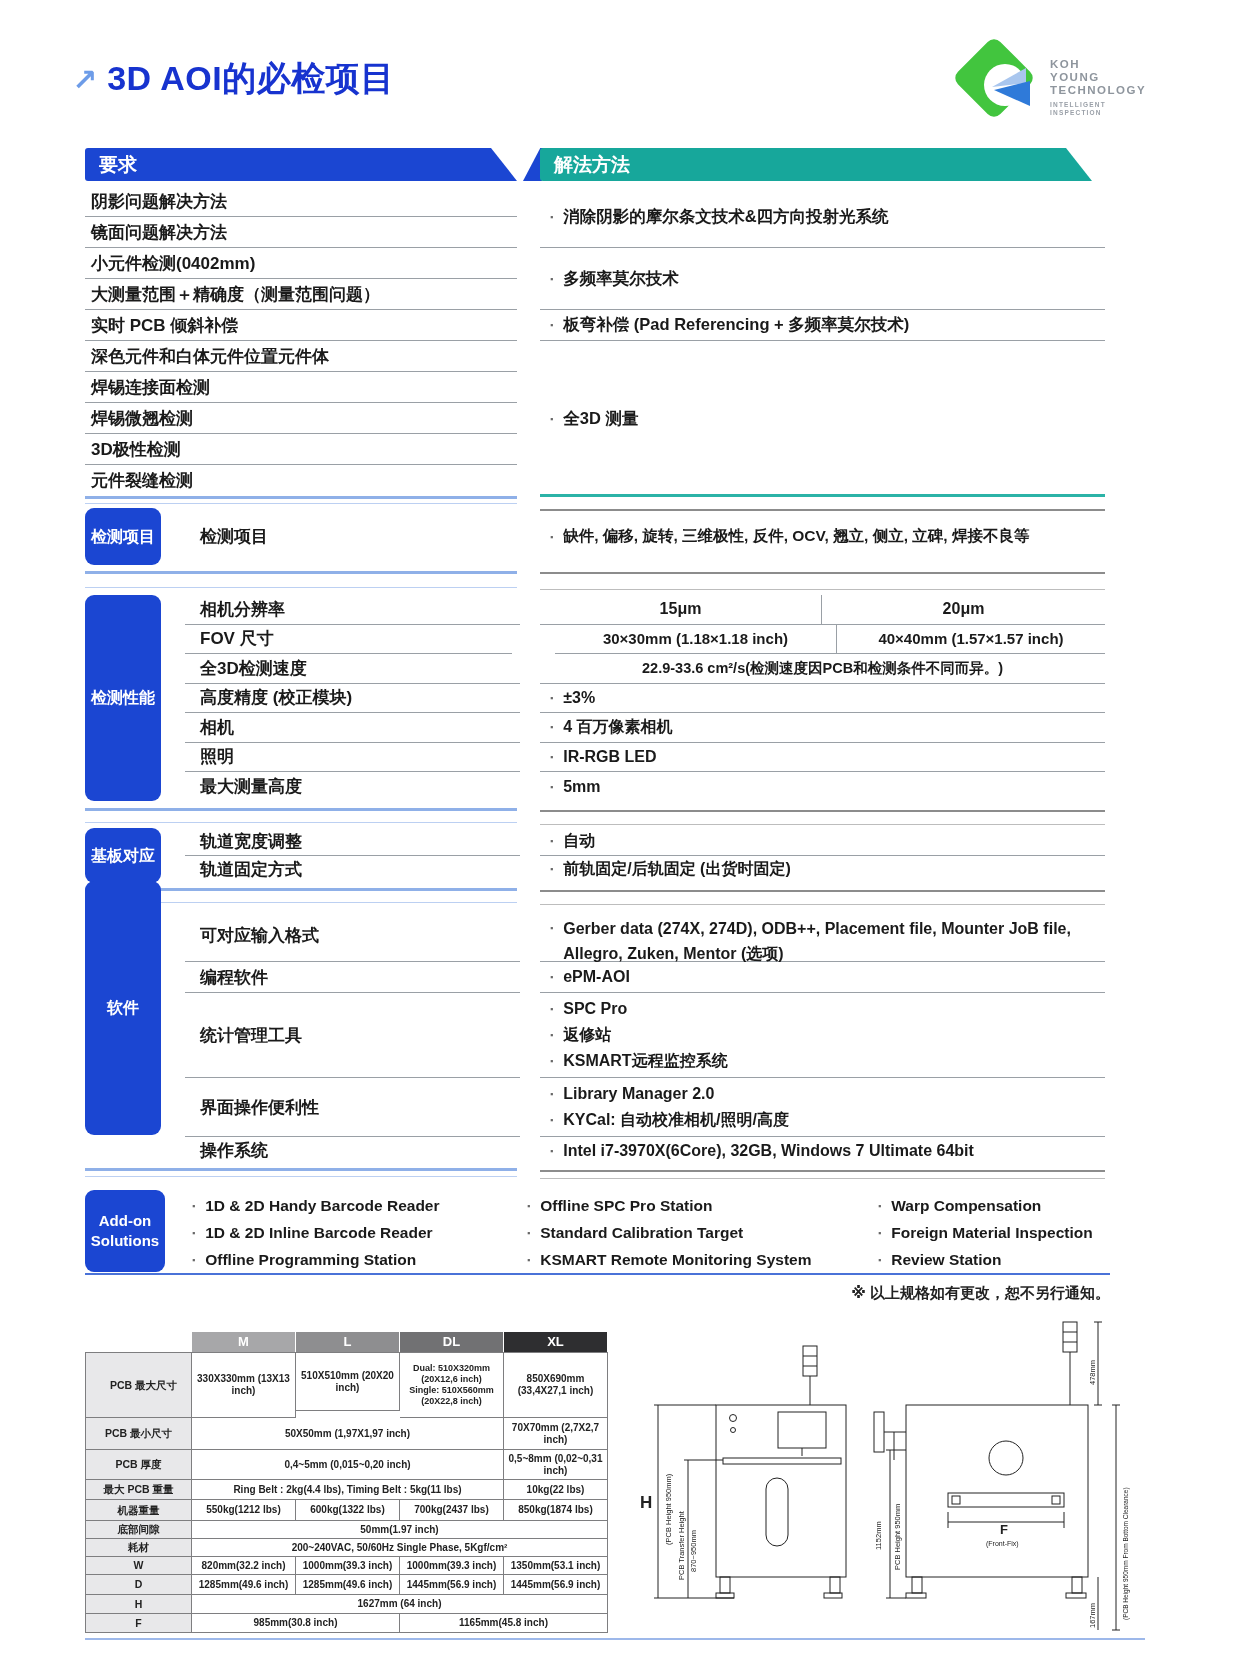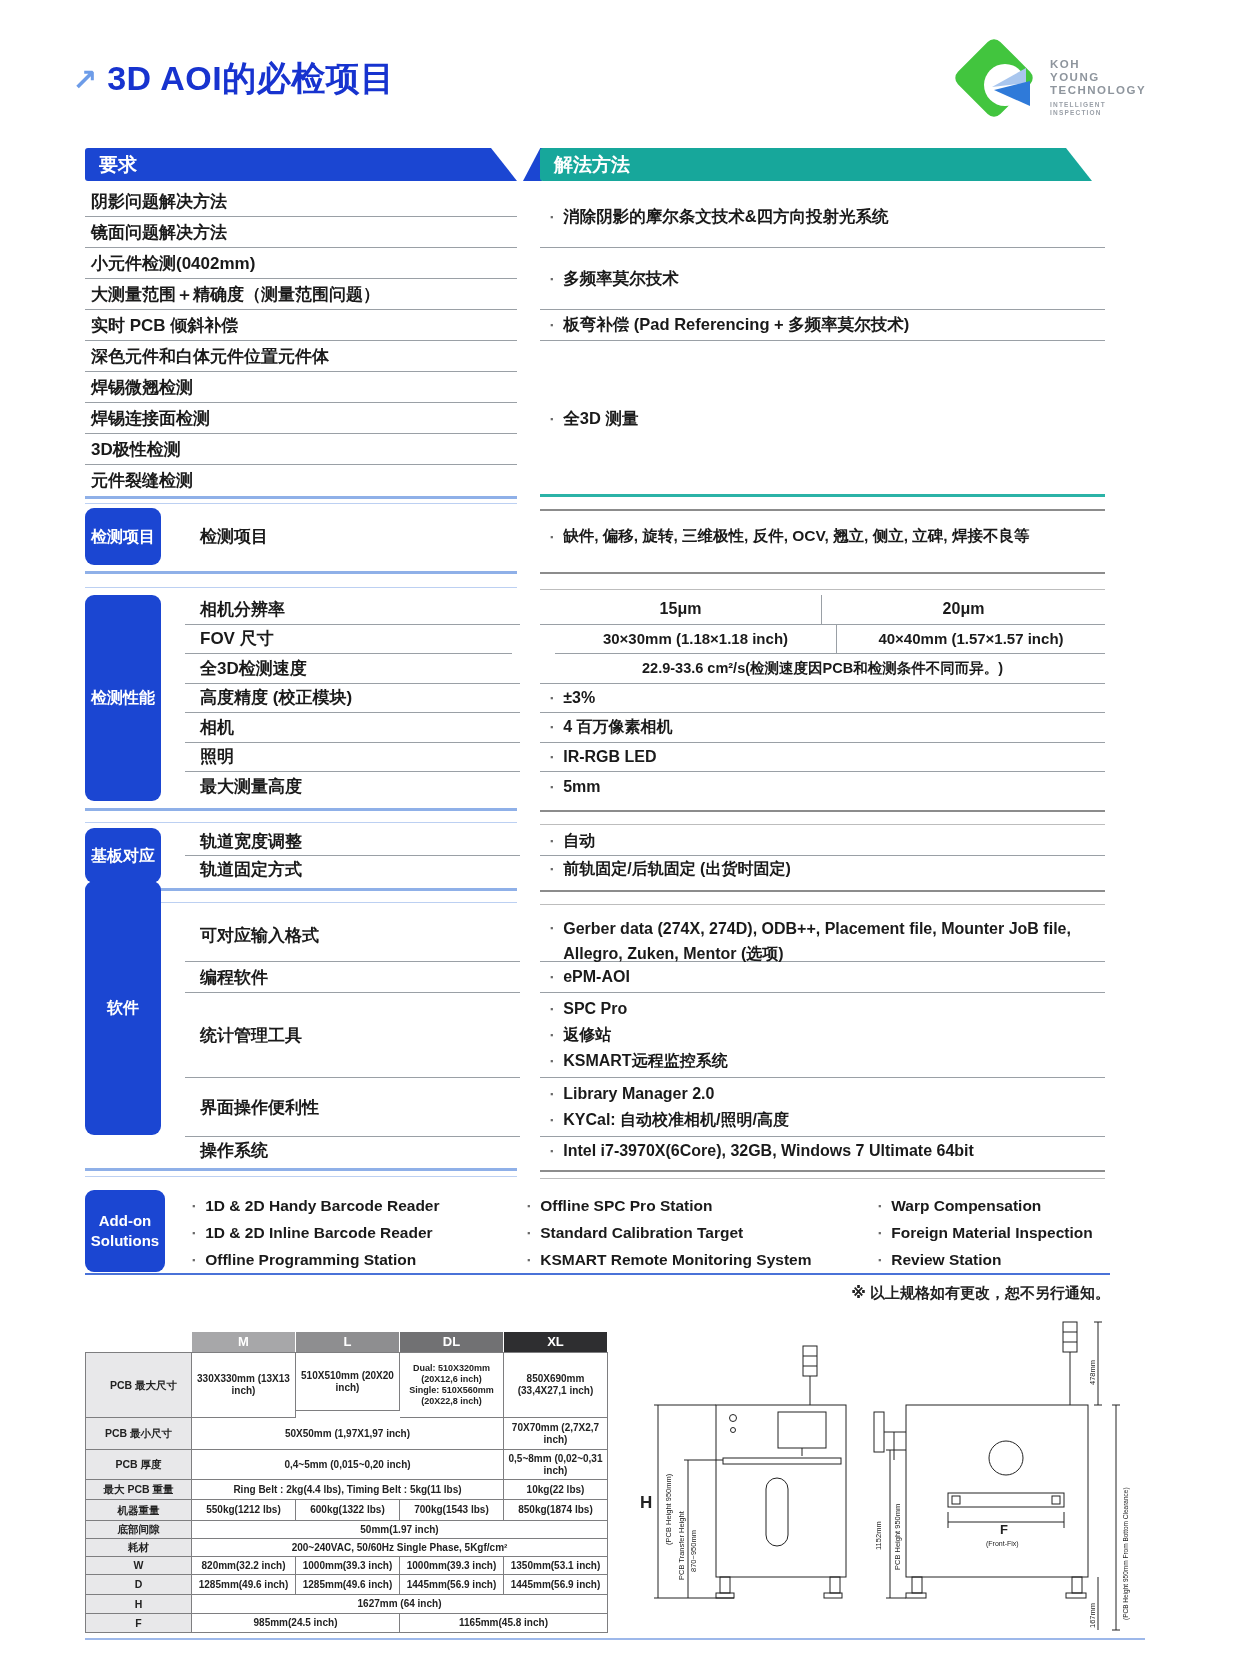--- a/index.html
+++ b/index.html
@@ -119,22 +119,22 @@
   <div class="abs banner-wedge"></div>
   <div class="banner banner-sol">解法方法</div>
 
   <div class="req-list">
     <div class="req-row">阴影问题解决方法</div>
     <div class="req-row">镜面问题解决方法</div>
     <div class="req-row">小元件检测(0402mm)</div>
     <div class="req-row">大测量范围＋精确度（测量范围问题）</div>
     <div class="req-row">实时 PCB 倾斜补偿</div>
     <div class="req-row">深色元件和白体元件位置元件体</div>
+    <div class="req-row">焊锡连接面检测</div>
     <div class="req-row">焊锡微翘检测</div>
-    <div class="req-row">焊锡连接面检测</div>
     <div class="req-row">3D极性检测</div>
     <div class="req-row">元件裂缝检测</div>
   </div>
 
   <div class="sol-list">
     <div class="sol-group" style="height:62px;">
       <span class="b">▪</span>
       <span>消除阴影的摩尔条文技术&amp;四方向投射光系统</span>
     </div>
     <div class="sol-group" style="height:62px;">
@@ -424,21 +424,21 @@
     <div class="c" style="height:30px;grid-column:span 3;">0,4~5mm (0,015~0,20 inch)</div>
     <div class="c" style="height:30px;">0,5~8mm (0,02~0,31 inch)</div>
 
     <div class="c lab" style="height:20px;">最大 PCB 重量</div>
     <div class="c" style="height:20px;grid-column:span 3;">Ring Belt : 2kg(4.4 lbs), Timing Belt : 5kg(11 lbs)</div>
     <div class="c" style="height:20px;">10kg(22 lbs)</div>
 
     <div class="c lab" style="height:21px;">机器重量</div>
     <div class="c" style="height:21px;">550kg(1212 lbs)</div>
     <div class="c" style="height:21px;">600kg(1322 lbs)</div>
-    <div class="c" style="height:21px;">700kg(1543 lbs)</div>
+    <div class="c" style="height:21px;">700kg(2437 lbs)</div>
     <div class="c" style="height:21px;">850kg(1874 lbs)</div>
 
     <div class="c lab" style="height:18px;">底部间隙</div>
     <div class="c" style="height:18px;grid-column:span 4;">50mm(1.97 inch)</div>
 
     <div class="c lab" style="height:18px;">耗材</div>
     <div class="c" style="height:18px;grid-column:span 4;">200~240VAC, 50/60Hz Single Phase, 5Kgf/cm²</div>
 
     <div class="c lab" style="height:18px;">W</div>
     <div class="c" style="height:18px;">820mm(32.2 inch)</div>
@@ -449,21 +449,21 @@
     <div class="c lab" style="height:20px;">D</div>
     <div class="c" style="height:20px;">1285mm(49.6 inch)</div>
     <div class="c" style="height:20px;">1285mm(49.6 inch)</div>
     <div class="c" style="height:20px;">1445mm(56.9 inch)</div>
     <div class="c" style="height:20px;">1445mm(56.9 inch)</div>
 
     <div class="c lab" style="height:19px;">H</div>
     <div class="c" style="height:19px;grid-column:span 4;">1627mm (64 inch)</div>
 
     <div class="c lab" style="height:19px;">F</div>
-    <div class="c" style="height:19px;grid-column:span 2;">985mm(24.5 inch)</div>
+    <div class="c" style="height:19px;grid-column:span 2;">985mm(30.8 inch)</div>
     <div class="c" style="height:19px;grid-column:span 2;">1165mm(45.8 inch)</div>
   </div>
 
   <div class="ln ln-bluel" style="left:85px;top:1638px;width:1060px;"></div>
 
   <svg class="diag" width="505" height="345" viewBox="0 0 505 345">
     <g stroke="#222" stroke-width="1" fill="none">
 
       <rect x="78" y="105" width="130" height="172"></rect>
       <rect x="82" y="277" width="10" height="16"></rect>

